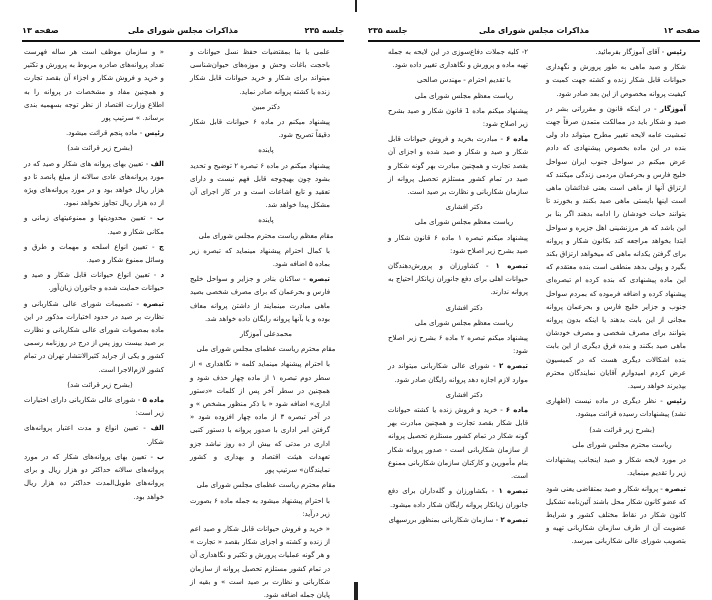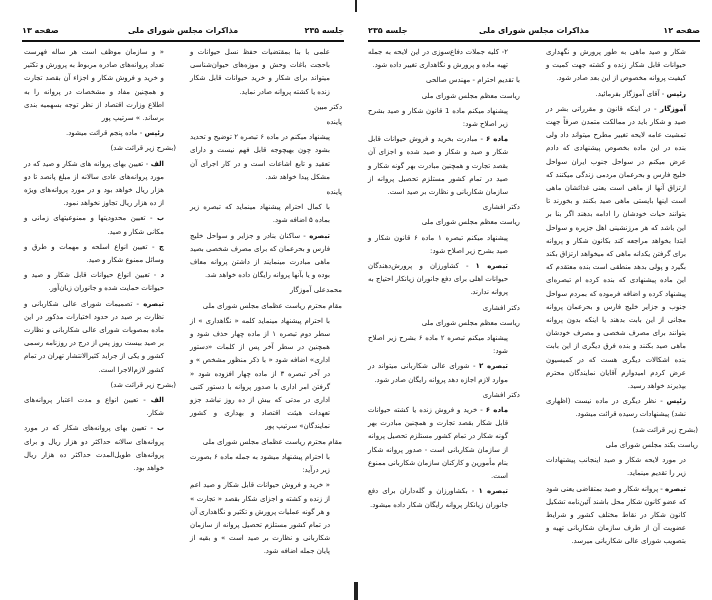--- a/index.html
+++ b/index.html
@@ -17,101 +17,105 @@
   .header span { position:absolute; top:0; white-space:nowrap; }
   .header .h-right { right:0; }
   .header .h-center { left:50%; transform:translateX(-50%); }
   .header .h-left { left:0; }
   .rule { position:absolute; top:40px; height:2px; background:#111; }
   .page.left .rule { left:22px; width:322px; }
   .page.right .rule { left:8px; width:332px; }
   .col { position:absolute; top:46px; width:152px; direction:rtl; text-align:justify;
          font-size:7px; line-height:13.2px; }
   .col p { margin:0 0 2px 0; }
-  .col .center { text-align:right; }
+  .col .center { text-align:center; }
   .col .indent { padding-right:12px; }
   .col b { font-weight:bold; }
   .page.left .col.c1 { left:190px; }
   .page.left .col.c2 { left:24px; }
   .page.right .col.c1 { left:186px; }
-  .page.right .col.c2 { left:8px; }
+  .page.right .col.c2 { left:28px; }
 </style>
 </head>
 <body>
 
 <div class="gutter">
   <div class="mark-top"></div>
   <div class="mark-bot"></div>
 </div>
 
 <div class="page left">
   <div class="header">
     <span class="h-right">جلسه ۲۳۵</span>
     <span class="h-center">مذاکرات مجلس شورای ملی</span>
     <span class="h-left">صفحه ۱۳</span>
   </div>
   <div class="rule"></div>
   <div class="col c1">
       <p class="indent"><span>علمی با بنا بمقتضیات حفظ نسل حیوانات و باحجت باغات وحش و موزه‌های حیوان‌شناسی میتواند برای شکار و خرید حیوانات قابل شکار زنده یا کشته پروانه صادر نماید.</span></p>
       <p class="center"><span>دکتر مبین</span></p>
+      <p class="indent"><span>پیشنهاد میکنم در ماده ۶ حیوانات قابل شکار دقیقاً تصریح شود.</span></p>
       <p class="center"><span>پاینده</span></p>
       <p class="indent"><span>پیشنهاد میکنم در ماده ۶ تبصره ۲ توضیح و تحدید بشود چون بهیچوجه قابل فهم نیست و دارای تعقید و تابع اشاعات است و در کار اجرای آن مشکل پیدا خواهد شد.</span></p>
       <p class="center"><span>پاینده</span></p>
+      <p class="center"><span>مقام معظم ریاست محترم مجلس شورای ملی</span></p>
       <p class="indent"><span>با کمال احترام پیشنهاد مینماید که تبصره زیر بماده ۵ اضافه شود.</span></p>
       <p class="indent"><b>تبصره</b> - <span>ساکنان بنادر و جزایر و سواحل خلیج فارس و بحرعمان که برای مصرف شخصی بصید ماهی مبادرت مینمایند از داشتن پروانه معاف بوده و یا بآنها پروانه رایگان داده خواهد شد.</span></p>
       <p class="center"><span>محمدعلی آموزگار</span></p>
       <p class="center"><span>مقام محترم ریاست عظمای مجلس شورای ملی</span></p>
       <p class="indent"><span>با احترام پیشنهاد مینماید کلمه « نگاهداری » از سطر دوم تبصره ۱ از ماده چهار حذف شود و همچنین در سطر آخر پس از کلمات «دستور اداری» اضافه شود « با ذکر منظور مشخص » و در آخر تبصره ۳ از ماده چهار افزوده شود « گرفتن امر اداری با صدور پروانه با دستور کتبی اداری در مدتی که بیش از ده روز نباشد جزو تعهدات هیئت اقتصاد و بهداری و کشور نمایندگان» سرتیپ پور</span></p>
       <p class="center"><span>مقام محترم ریاست عظمای مجلس شورای ملی</span></p>
       <p class="indent"><span>با احترام پیشنهاد میشود به جمله ماده ۶ بصورت زیر درآید:</span></p>
       <p class="indent"><span>« خرید و فروش حیوانات قابل شکار و صید اعم از زنده و کشته و اجزای شکار بقصد « تجارت » و هر گونه عملیات پرورش و تکثیر و نگاهداری آن در تمام کشور مستلزم تحصیل پروانه از سازمان شکاربانی و نظارت بر صید است » و بقیه از پایان جمله اضافه شود.</span></p>
     </div>
   <div class="col c2">
       <p class="indent"><span>« و سازمان موظف است هر ساله فهرست تعداد پروانه‌های صادره مربوط به پرورش و تکثیر و خرید و فروش شکار و اجزاء آن بقصد تجارت و همچنین مفاد و مشخصات در پروانه را به اطلاع وزارت اقتصاد از نظر توجه بسهمیه بندی برساند. » سرتیپ پور</span></p>
       <p class="indent"><b>رئیس</b> - <span>ماده پنجم قرائت میشود.</span></p>
       <p class="center"><span>(بشرح زیر قرائت شد)</span></p>
       <p class="indent"><b>الف</b> - <span>تعیین بهای پروانه های شکار و صید که در مورد پروانه‌های عادی سالانه از مبلغ پانصد تا دو هزار ریال خواهد بود و در مورد پروانه‌های ویژه از ده هزار ریال تجاوز نخواهد نمود.</span></p>
       <p class="indent"><b>ب</b> - <span>تعیین محدودیتها و ممنوعیتهای زمانی و مکانی شکار و صید.</span></p>
       <p class="indent"><b>ج</b> - <span>تعیین انواع اسلحه و مهمات و طرق و وسائل ممنوع شکار و صید.</span></p>
       <p class="indent"><b>د</b> - <span>تعیین انواع حیوانات قابل شکار و صید و حیوانات حمایت شده و جانوران زیان‌آور.</span></p>
       <p class="indent"><b>تبصره</b> - <span>تصمیمات شورای عالی شکاربانی و نظارت بر صید در حدود اختیارات مذکور در این ماده بمصوبات شورای عالی شکاربانی و نظارت بر صید بیست روز پس از درج در روزنامه رسمی کشور و یکی از جراید کثیرالانتشار تهران در تمام کشور لازم‌الاجرا است.</span></p>
       <p class="center"><span>(بشرح زیر قرائت شد)</span></p>
+      <p class="indent"><b>ماده ۵</b> - <span>شورای عالی شکاربانی دارای اختیارات زیر است:</span></p>
       <p class="indent"><b>الف</b> - <span>تعیین انواع و مدت اعتبار پروانه‌های شکار.</span></p>
       <p class="indent"><b>ب</b> - <span>تعیین بهای پروانه‌های شکار که در مورد پروانه‌های سالانه حداکثر دو هزار ریال و برای پروانه‌های طویل‌المدت حداکثر ده هزار ریال خواهد بود.</span></p>
     </div>
 </div>
 
 <div class="page right">
   <div class="header">
     <span class="h-right">صفحه ۱۲</span>
     <span class="h-center">مذاکرات مجلس شورای ملی</span>
     <span class="h-left">جلسه ۲۳۵</span>
   </div>
   <div class="rule"></div>
   <div class="col c1">
+      <p class="indent"><b>رئیس</b> - <span>آقای آموزگار بفرمائید.</span></p>
       <p class="indent"><span>شکار و صید ماهی به طور پرورش و نگهداری حیوانات قابل شکار زنده و کشته جهت کمیت و کیفیت پروانه مخصوص از این بعد صادر شود.</span></p>
-      <p class="indent"><b>رئیس</b> - <span>آقای آموزگار بفرمائید.</span></p>
       <p class="indent"><b>آموزگار</b> - <span>در اینکه قانون و مقرراتی بشر در صید و شکار باید در ممالکت متمدن صرفاً جهت تمشیت عامه لایحه تغییر مطرح میتواند داد ولی بنده در این ماده بخصوص پیشنهادی که دادم عرض میکنم در سواحل جنوب ایران سواحل خلیج فارس و بحرعمان مردمی زندگی میکنند که ارتزاق آنها از ماهی است یعنی غذائشان ماهی است اینها بایستی ماهی صید بکنند و بخورند تا بتوانند حیات خودشان را ادامه بدهند اگر بنا بر این باشد که هر مرزنشینی اهل جزیره و سواحل ابتدا بخواهد مراجعه کند بکانون شکار و پروانه برای گرفتن یکدانه ماهی که میخواهد ارتزاق بکند بگیرد و پولی بدهد منطقی است بنده معتقدم که این ماده پیشنهادی که بنده کرده ام تبصره‌ای پیشنهاد کرده و اضافه فرموده که بمردم سواحل جنوب و جزایر خلیج فارس و بحرعمان پروانه مجانی از این بابت بدهند یا اینکه بدون پروانه بتوانند برای مصرف شخصی و مصرف خودشان ماهی صید بکنند و بنده فرق دیگری از این بابت بنده اشکالات دیگری هست که در کمیسیون عرض کردم امیدوارم آقایان نمایندگان محترم بپذیرند خواهد رسید.</span></p>
       <p class="indent"><b>رئیس</b> - <span>نظر دیگری در ماده نیست (اظهاری نشد) پیشنهادات رسیده قرائت میشود.</span></p>
       <p class="center"><span>(بشرح زیر قرائت شد)</span></p>
-      <p class="center"><span>ریاست بکند مجلس شورای ملی</span></p>
+      <p class="center"><span>ریاست محترم مجلس شورای ملی</span></p>
       <p class="indent"><span>در مورد لایحه شکار و صید اینجانب پیشنهادات زیر را تقدیم مینماید.</span></p>
       <p class="indent"><b>تبصره</b> - <span>پروانه شکار و صید بمتقاضی یعنی شود که عضو کانون شکار محل باشند آئین‌نامه تشکیل کانون شکار در نقاط مختلف کشور و شرایط عضویت آن از طرف سازمان شکاربانی تهیه و بتصویب شورای عالی شکاربانی میرسد.</span></p>
     </div>
   <div class="col c2">
       <p class="indent"><span>۲- کلیه جملات دفاع‌سوزی در این لایحه به جمله تهیه ماده و پرورش و نگاهداری تغییر داده شود.</span></p>
       <p class="center"><span>با تقدیم احترام - مهندس صالحی</span></p>
       <p class="center"><span>ریاست معظم مجلس شورای ملی</span></p>
       <p class="indent"><span>پیشنهاد میکنم ماده 1 قانون شکار و صید بشرح زیر اصلاح شود:</span></p>
       <p class="indent"><b>ماده ۶</b> - <span>مبادرت بخرید و فروش حیوانات قابل شکار و صید و شکار و صید شده و اجزای آن بقصد تجارت و همچنین مبادرت بهر گونه شکار و صید در تمام کشور مستلزم تحصیل پروانه از سازمان شکاربانی و نظارت بر صید است.</span></p>
       <p class="center"><span>دکتر افشاری</span></p>
       <p class="center"><span>ریاست معظم مجلس شورای ملی</span></p>
       <p class="indent"><span>پیشنهاد میکنم تبصره ۱ ماده ۶ قانون شکار و صید بشرح زیر اصلاح شود:</span></p>
       <p class="indent"><b>تبصره ۱</b> - <span>کشاورزان و پرورش‌دهندگان حیوانات اهلی برای دفع جانوران زیانکار احتیاج به پروانه ندارند.</span></p>
       <p class="center"><span>دکتر افشاری</span></p>
       <p class="center"><span>ریاست معظم مجلس شورای ملی</span></p>
       <p class="indent"><span>پیشنهاد میکنم تبصره ۲ ماده ۶ بشرح زیر اصلاح شود:</span></p>
       <p class="indent"><b>تبصره ۲</b> - <span>شورای عالی شکاربانی میتواند در موارد لازم اجازه دهد پروانه رایگان صادر شود.</span></p>
       <p class="center"><span>دکتر افشاری</span></p>
       <p class="indent"><b>ماده ۶</b> - <span>خرید و فروش زنده یا کشته حیوانات قابل شکار بقصد تجارت و همچنین مبادرت بهر گونه شکار در تمام کشور مستلزم تحصیل پروانه از سازمان شکاربانی است - صدور پروانه شکار بنام مأمورین و کارکنان سازمان شکاربانی ممنوع است.</span></p>
       <p class="indent"><b>تبصره ۱</b> - <span>بکشاورزان و گله‌داران برای دفع جانوران زیانکار پروانه رایگان شکار داده میشود.</span></p>
+      <p class="indent"><b>تبصره ۲</b> - <span>سازمان شکاربانی بمنظور بررسیهای</span></p>
     </div>
 </div>
 
 </body></html>

